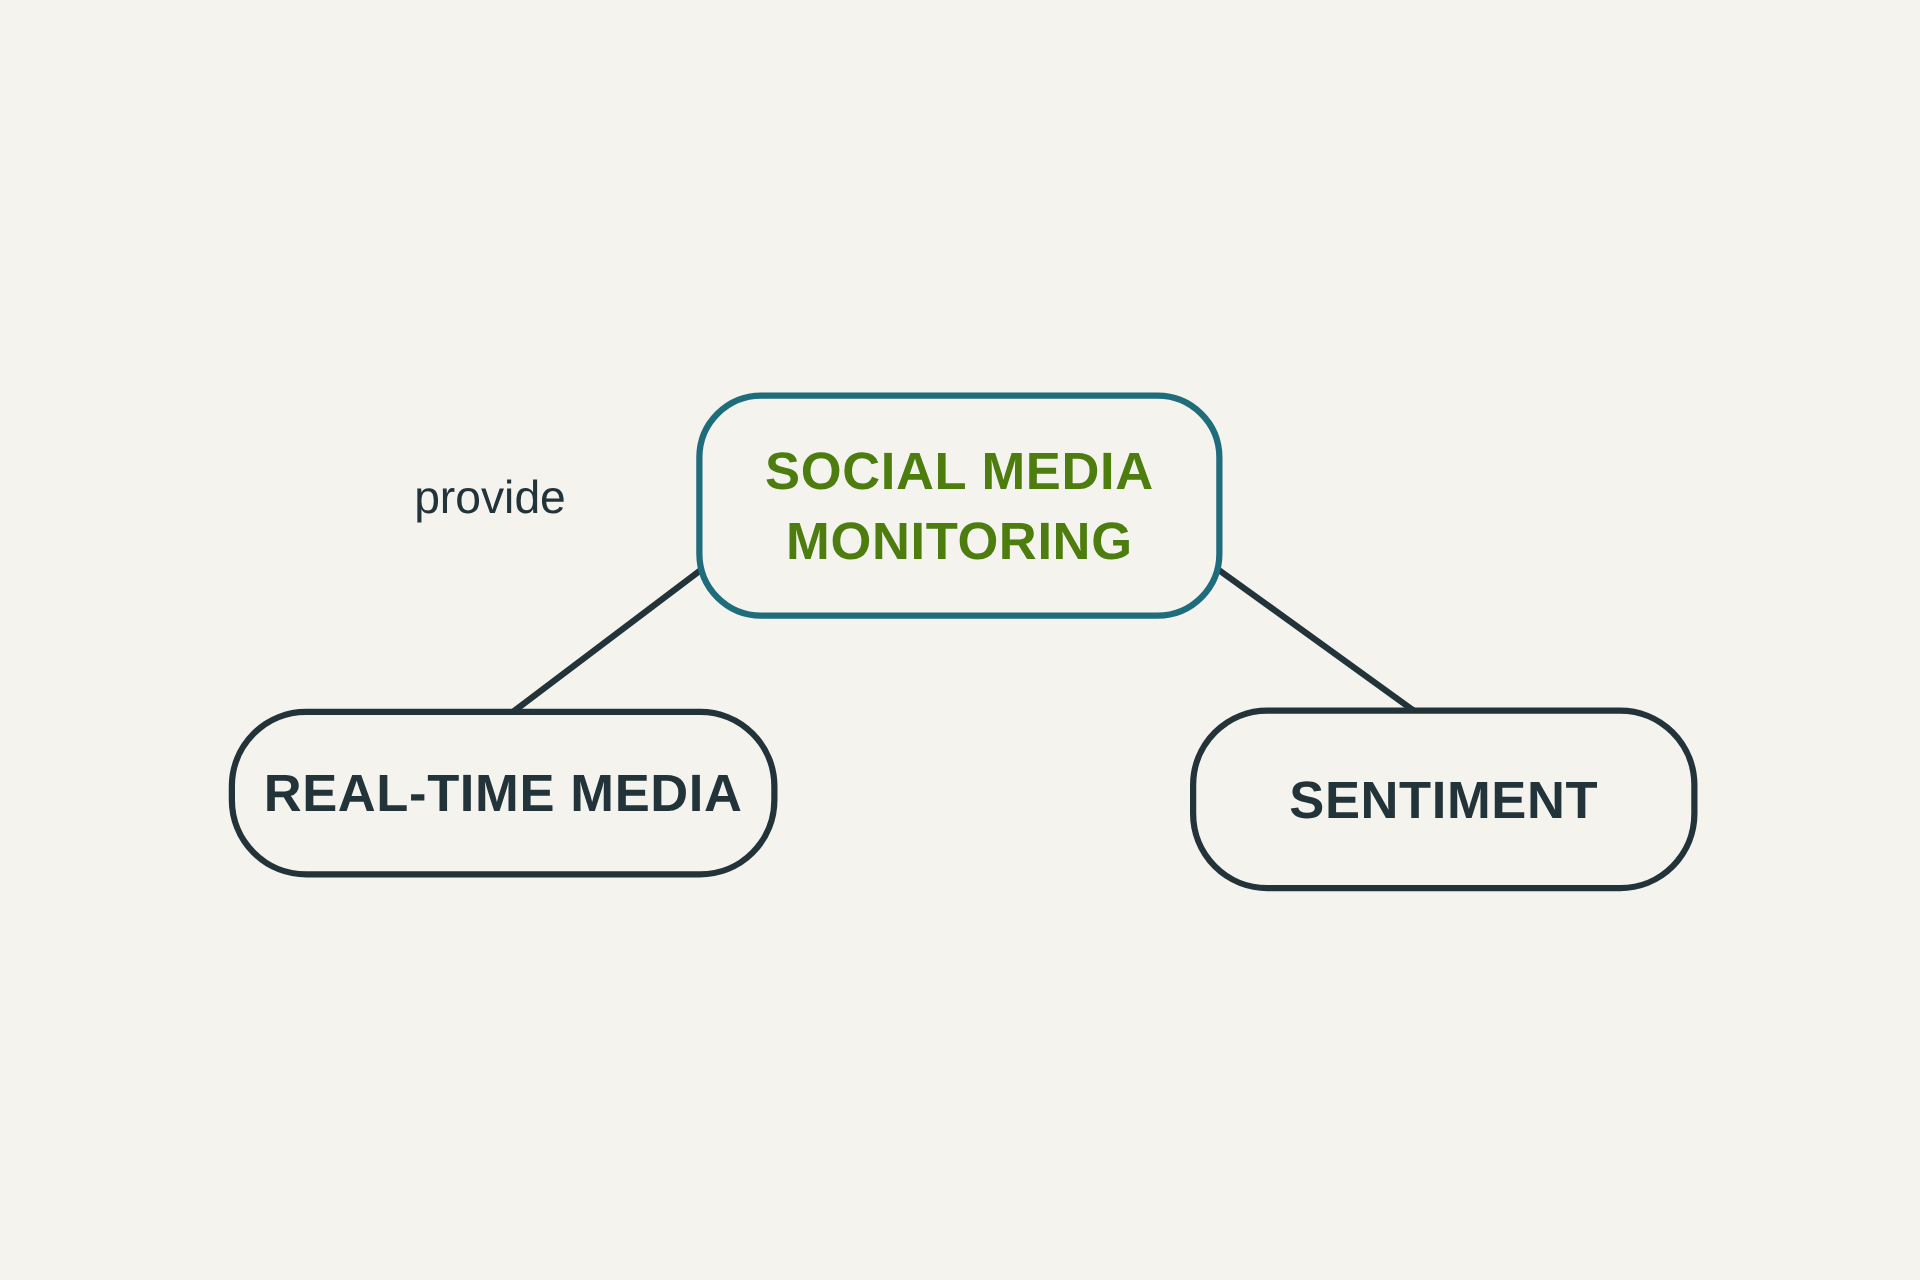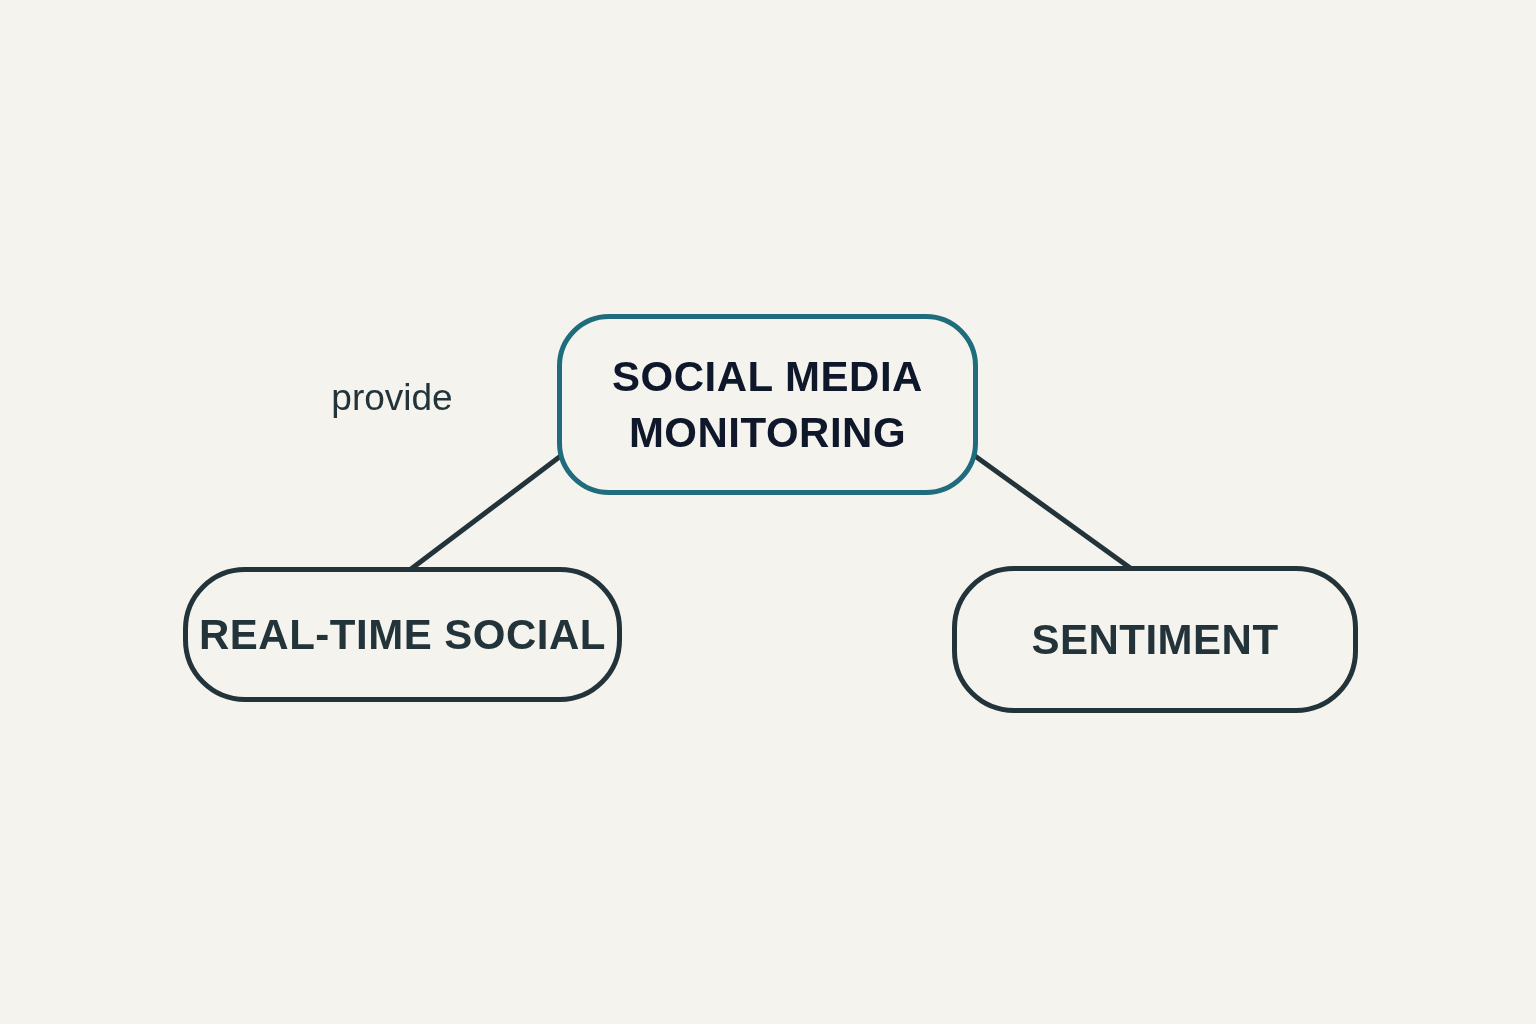--- a/index.html
+++ b/index.html
@@ -40,21 +40,21 @@
     display: block;
   }
   .node-label span { display: block; }
   .node-center {
     left: 557px;
     top: 314px;
     width: 421px;
     height: 181px;
     border-radius: 52px;
     border-color: #1f6c7c;
-    color: #0f172a;
+    color: #4d7c0f;
   }
   .node-left {
     left: 183px;
     top: 567px;
     width: 439px;
     height: 135px;
     border-radius: 62px;
     border-color: #22343a;
     color: #22343a;
   }
@@ -93,21 +93,21 @@
 
   <div class="node node-center">
     <div class="node-label">
       <span>SOCIAL MEDIA</span>
       <span>MONITORING</span>
     </div>
   </div>
 
   <div class="node node-left">
     <div class="node-label">
-      <span>REAL-TIME SOCIAL</span>
+      <span>REAL-TIME MEDIA</span>
     </div>
   </div>
 
   <div class="node node-right">
     <div class="node-label">
       <span>SENTIMENT</span>
     </div>
   </div>
 
   <div class="edge-label edge-label-provide">provide</div>

